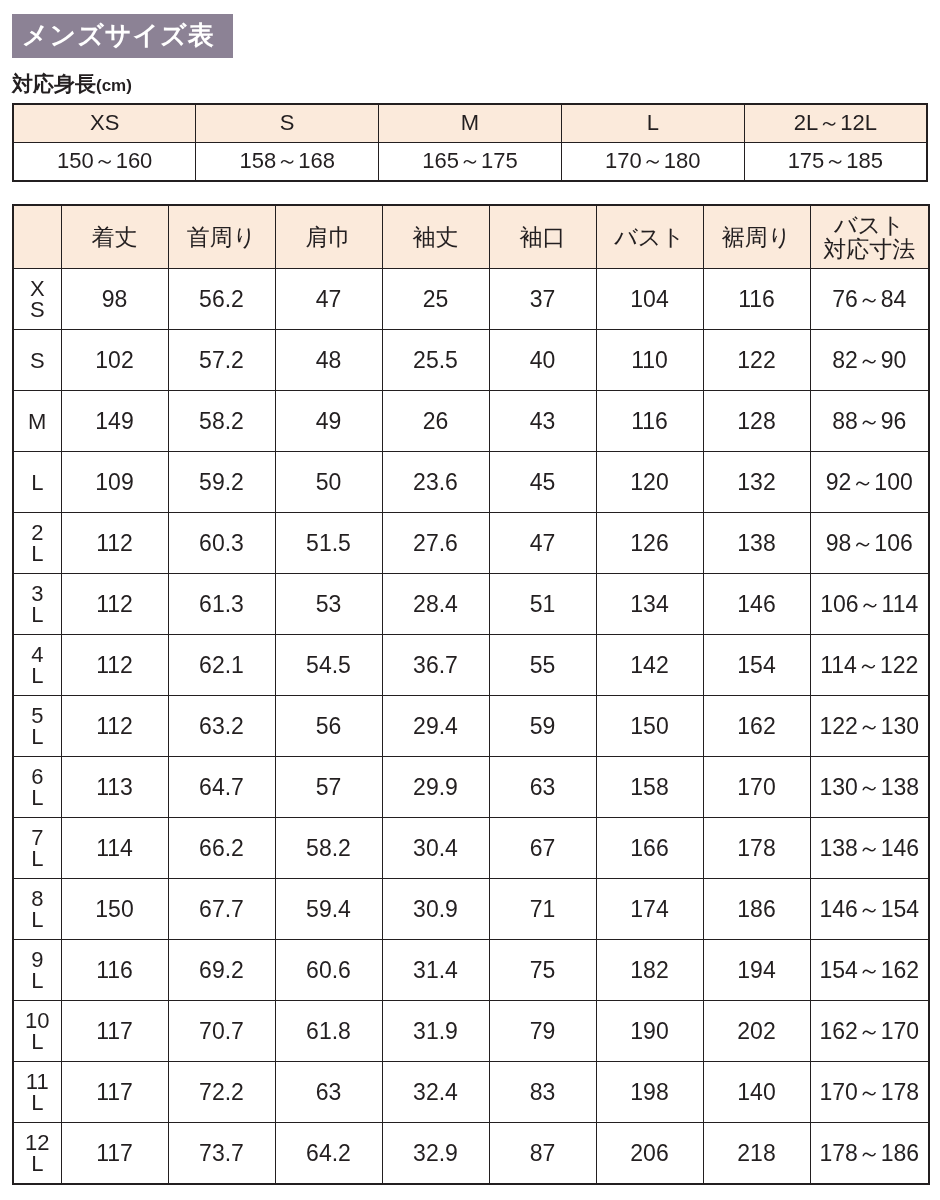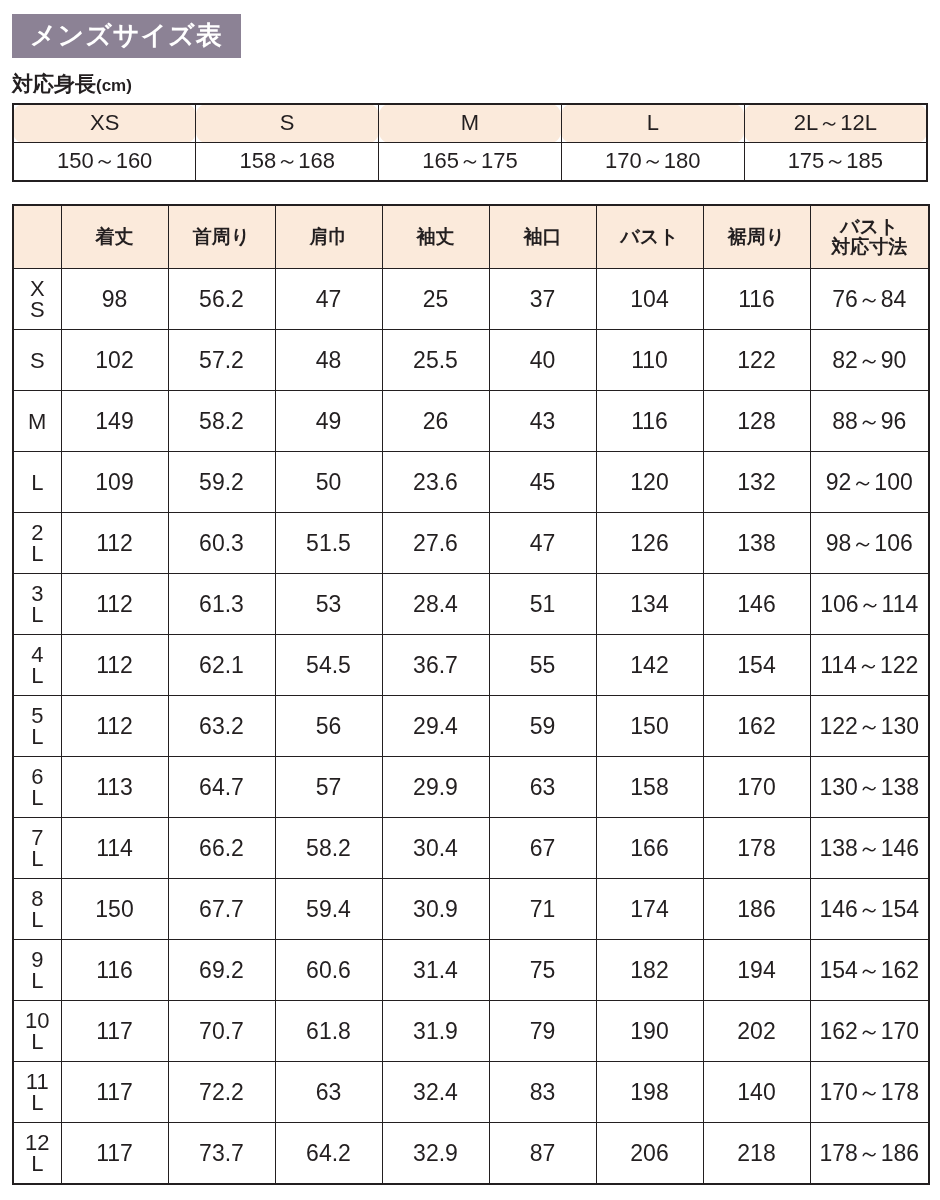--- a/index.html
+++ b/index.html
@@ -20,21 +20,21 @@
     padding: 14px 12px 10px 12px;
   }
   
   .title-banner {
     display: inline-block;
     background: #8c8295;
     color: #ffffff;
     font-size: 26px;
     font-weight: bold;
     letter-spacing: 1px;
-    padding: 7px 18px 8px 18px;
+    padding: 7px 18px 8px 10px;
     line-height: 1.1;
   }
   
   .sub-heading {
     margin-top: 14px;
     margin-bottom: 8px;
     font-size: 21px;
     font-weight: bold;
     line-height: 1.1;
   }
@@ -59,21 +59,20 @@
     text-align: center;
     vertical-align: middle;
     font-size: 22px;
     height: 31px;
     padding: 2px 0 4px 0;
     font-weight: normal;
   }
   .height-table th {
     background: #fbeadb;
     font-weight: normal;
-    border-radius: 11px;
   }
   .height-table td {
     background: #ffffff;
     margin-top: 24px;
   }
   
   .measure-wrap {
     margin-top: 22px;
   }
   .measure-table {
@@ -85,22 +84,22 @@
     border: 1px solid #231f20;
     text-align: center;
     vertical-align: middle;
     font-size: 23px;
     font-weight: normal;
     padding: 0;
     height: 60px;
   }
   .measure-table thead th {
     background: #fbeadb;
-    font-weight: bold;
-    font-size: 19px;
+    font-weight: normal;
+    font-size: 23px;
     height: 62px;
     line-height: 1.15;
   }
   .measure-table thead th.corner {
     background: #fbeadb;
     width: 48px;
   }
   .measure-table tbody th.size-label {
     background: #ffffff;
     font-weight: normal;

